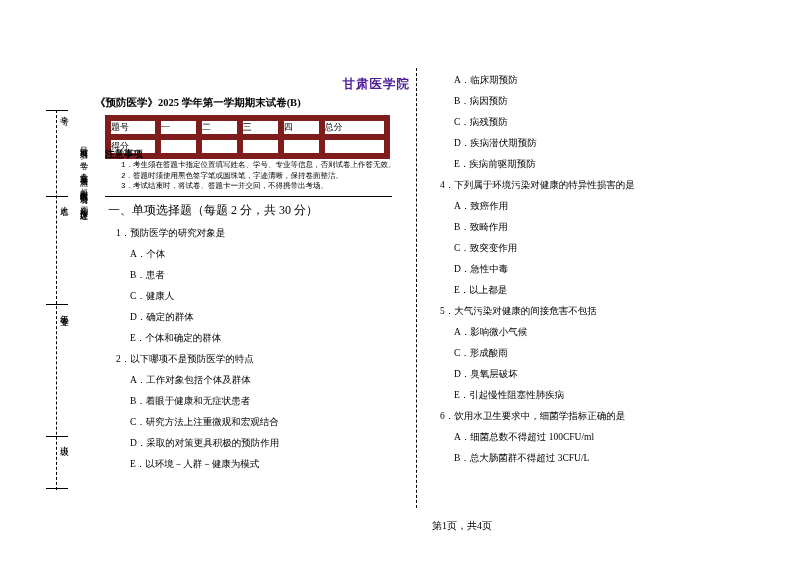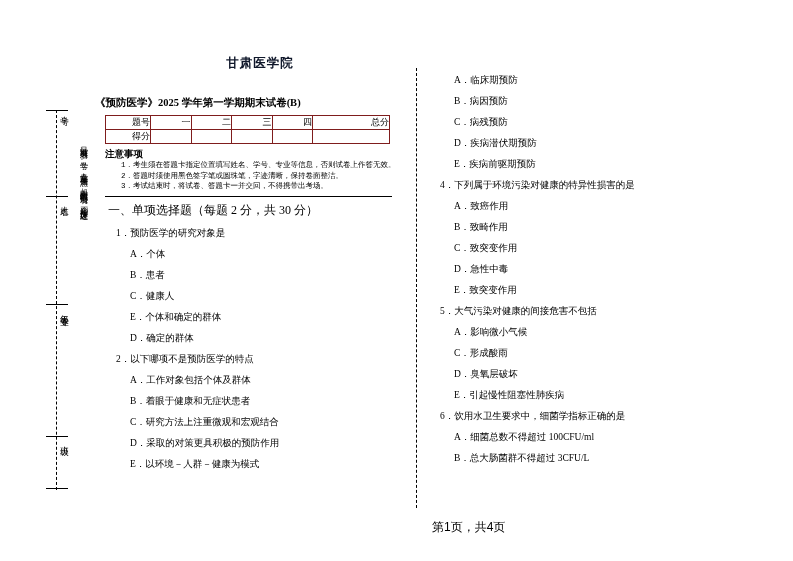--- a/index.html
+++ b/index.html
@@ -62,27 +62,27 @@
     position: absolute;
     left: 4px;
     width: 22px;
     border-top: 1px solid #000;
   }
 
   
   .doc-title {
     position: absolute;
     left: 110px;
-    top: 55px;
+    top: 76px;
     width: 300px;
-    text-align: center;
+    text-align: right;
     font-size: 12.5px;
     font-weight: bold;
     font-family: "Liberation Serif", serif;
-    color: #0f172a;
+    color: #4c1d95;
     letter-spacing: 1px;
   }
   .doc-subtitle {
     position: absolute;
     left: 95px;
     top: 96px;
     width: 330px;
     text-align: left;
     font-size: 10.5px;
     font-weight: bold;
@@ -94,23 +94,23 @@
   .score-table {
     position: absolute;
     left: 105px;
     top: 115px;
     width: 285px;
     border-collapse: collapse;
     font-size: 9px;
     font-family: "Liberation Serif", serif;
   }
   .score-table td {
-    border: 1px solid #7f1d1d;
+    border: 6px solid #7f1d1d;
     height: 13px;
-    text-align: right;
+    text-align: left;
     color: #000;
     padding: 0;
   }
   .score-table td.hdr { width: 44px; }
 
   
   .notes-title {
     position: absolute;
     left: 105px;
     top: 148px;
@@ -171,22 +171,22 @@
   .q {
     padding-left: 8px;
   }
   .opt {
     padding-left: 22px;
   }
   .footer {
     position: absolute;
     left: 432px;
     top: 519px;
-    font-size: 12px;
-    font-family: Liberation Sans, sans-serif;
+    font-size: 10px;
+    font-family: Liberation Serif, serif;
     color: #000;
   }
 </style>
 </head>
 <body>
 
 <div class="page">
   <div class="sheet">
 
     <div class="seal-strip">
@@ -237,22 +237,22 @@
 
     <div class="divider"></div>
 
     <div class="col col-left">
       <div class="sec-head">一、单项选择题（每题 2 分，共 30 分）</div>
 
       <div class="q">1．预防医学的研究对象是</div>
       <div class="opt">A．个体</div>
       <div class="opt">B．患者</div>
       <div class="opt">C．健康人</div>
+      <div class="opt">D．确定的群体</div>
       <div class="opt">E．个体和确定的群体</div>
-      <div class="opt">D．确定的群体</div>
 
       <div class="q">2．以下哪项不是预防医学的特点</div>
       <div class="opt">A．工作对象包括个体及群体</div>
       <div class="opt">B．着眼于健康和无症状患者</div>
       <div class="opt">C．研究方法上注重微观和宏观结合</div>
       <div class="opt">D．采取的对策更具积极的预防作用</div>
       <div class="opt">E．以环境－人群－健康为模式</div>
 
     </div>
 
@@ -261,21 +261,21 @@
       <div class="opt">B．病因预防</div>
       <div class="opt">C．病残预防</div>
       <div class="opt">D．疾病潜伏期预防</div>
       <div class="opt">E．疾病前驱期预防</div>
 
       <div class="q">4．下列属于环境污染对健康的特异性损害的是</div>
       <div class="opt">A．致癌作用</div>
       <div class="opt">B．致畸作用</div>
       <div class="opt">C．致突变作用</div>
       <div class="opt">D．急性中毒</div>
-      <div class="opt">E．致突变作用</div>
+      <div class="opt">E．以上都是</div>
 
       <div class="q">5．大气污染对健康的间接危害不包括</div>
       <div class="opt">A．影响微小气候</div>
       <div class="opt">C．形成酸雨</div>
       <div class="opt">D．臭氧层破坏</div>
       <div class="opt">E．引起慢性阻塞性肺疾病</div>
 
       <div class="q">6．饮用水卫生要求中，细菌学指标正确的是</div>
       <div class="opt">A．细菌总数不得超过 100CFU/ml</div>
       <div class="opt">B．总大肠菌群不得超过 3CFU/L</div>

